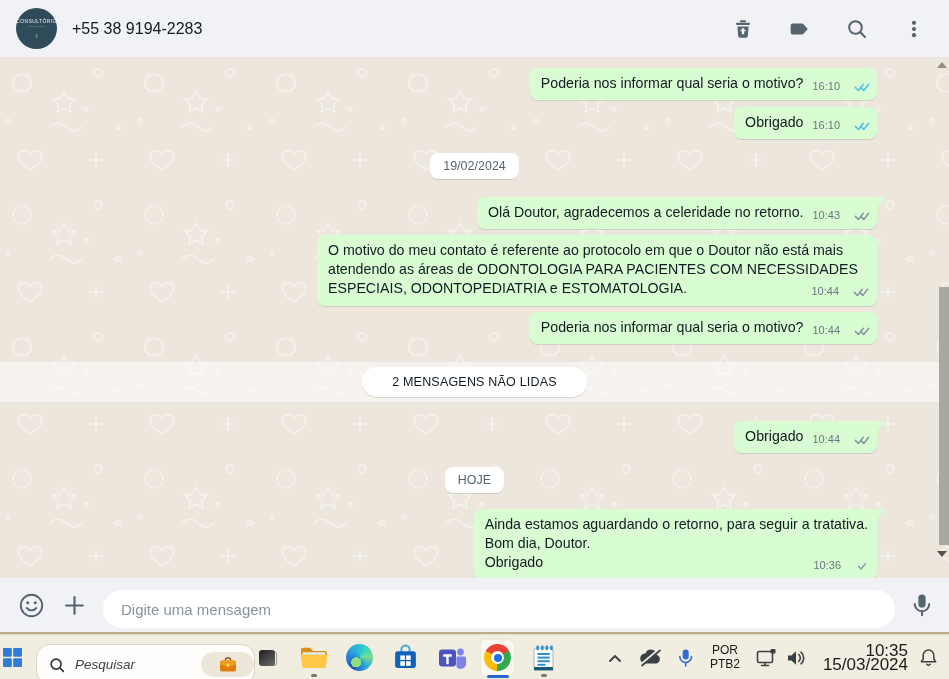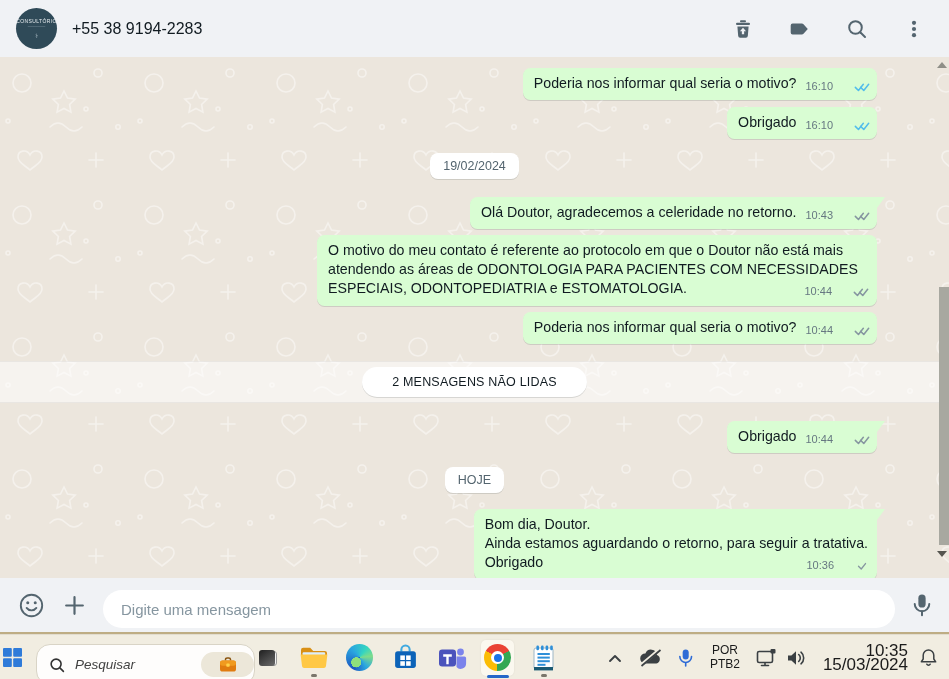--- a/index.html
+++ b/index.html
@@ -26,21 +26,21 @@
   .msg-row { width:100%; display:flex; justify-content:flex-end; padding-right:72px; margin-top:7px; }
   .bubble { position:relative; background:#d9fdd3; border-radius:7.5px; box-shadow:0 1px .5px rgba(11,20,26,.13);
     color:#111b21; font-size:14.2px; line-height:19px; padding:6px 9px 7px 11px; max-width:560px; cursor:pointer; }
   .bubble.tail { border-top-right-radius:0; }
   .tail-flag { position:absolute; top:0; right:-8px; width:8px; height:11px; background:#d9fdd3;
     clip-path:polygon(0 0,100% 0,0 100%); }
   .bubble.single { display:flex; align-items:flex-end; }
   .bubble.single .meta { margin:0 -2px -3px 9px; }
   .bubble.multi { display:block; padding-bottom:8px; }
   .bubble.multi .meta { position:absolute; right:8px; bottom:5px; }
-  .meta { display:flex; align-items:center; gap:21px; font-size:11px; color:#667781; white-space:nowrap; }
+  .meta { display:flex; align-items:center; gap:14px; font-size:11px; color:#667781; white-space:nowrap; }
   .check { display:inline-flex; }
   .check svg { display:block; }
   .check.read   { color:#53bdeb; }
   .check.deliv  { color:#8696a0; }
   .check.sent   { color:#8696a0; }
   .b-wide { width:596px; }
   .divider-row { width:100%; display:flex; justify-content:center; margin:14px 0; }
   .pill { background:#fff; border-radius:8px; padding:6px 13px; font-size:12.5px; color:#54656f;
     box-shadow:0 1px .5px rgba(11,20,26,.13); }
   .unread-band { width:100%; margin:17px 0 16px; padding:5px 0; background:rgba(255,255,255,.52);
@@ -260,22 +260,22 @@
         </div>
       </div>
 
       <div class="divider-row">
         <span class="pill">HOJE</span>
       </div>
 
       <div class="msg-row" style="margin-top:2px">
         <div class="bubble multi tail">
           <span class="tail-flag"></span>
+          <div>Ainda estamos aguardando o retorno, para seguir a tratativa.</div>
           <div>Bom dia, Doutor.</div>
-          <div>Ainda estamos aguardando o retorno, para seguir a tratativa.</div>
           <div>Obrigado</div>
           <span class="meta">
             <span>10:36</span>
             <span class="check sent">
               <svg width="14" height="11" viewBox="0 0 18 12" fill="none" stroke="currentColor" stroke-width="1.7" stroke-linecap="round" stroke-linejoin="round">
                 <path d="M4.5 7 L8 10.5 L13.5 3.5"></path>
               </svg>
             </span>
           </span>
         </div>

